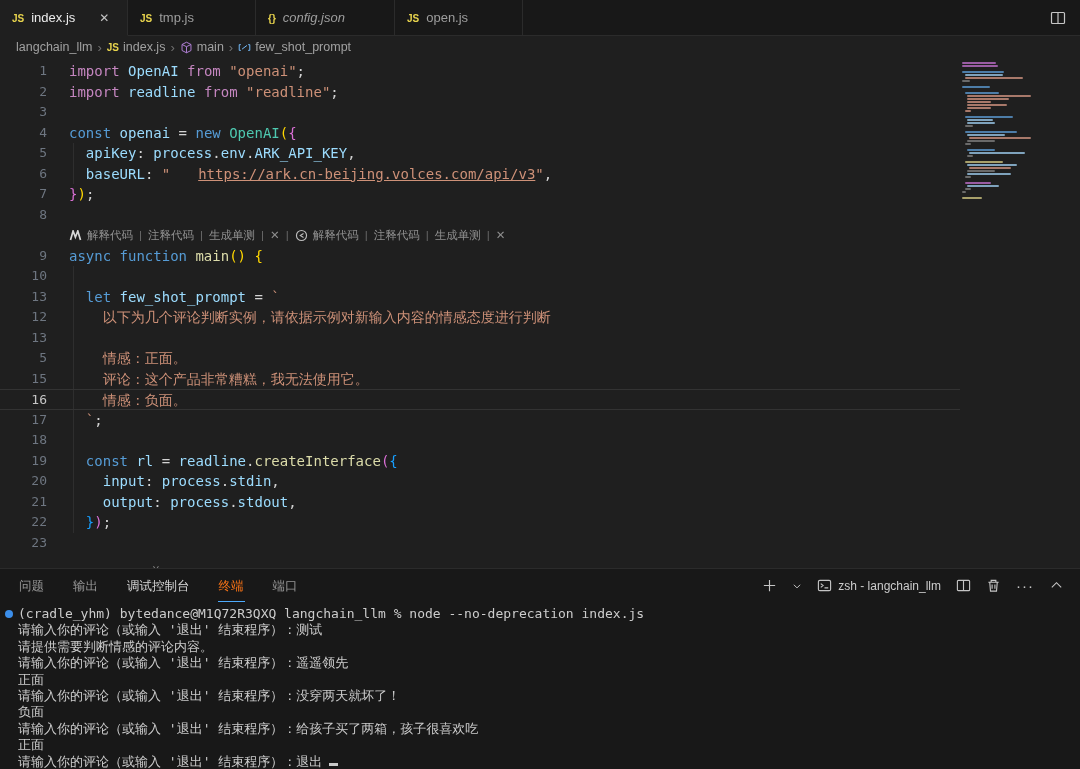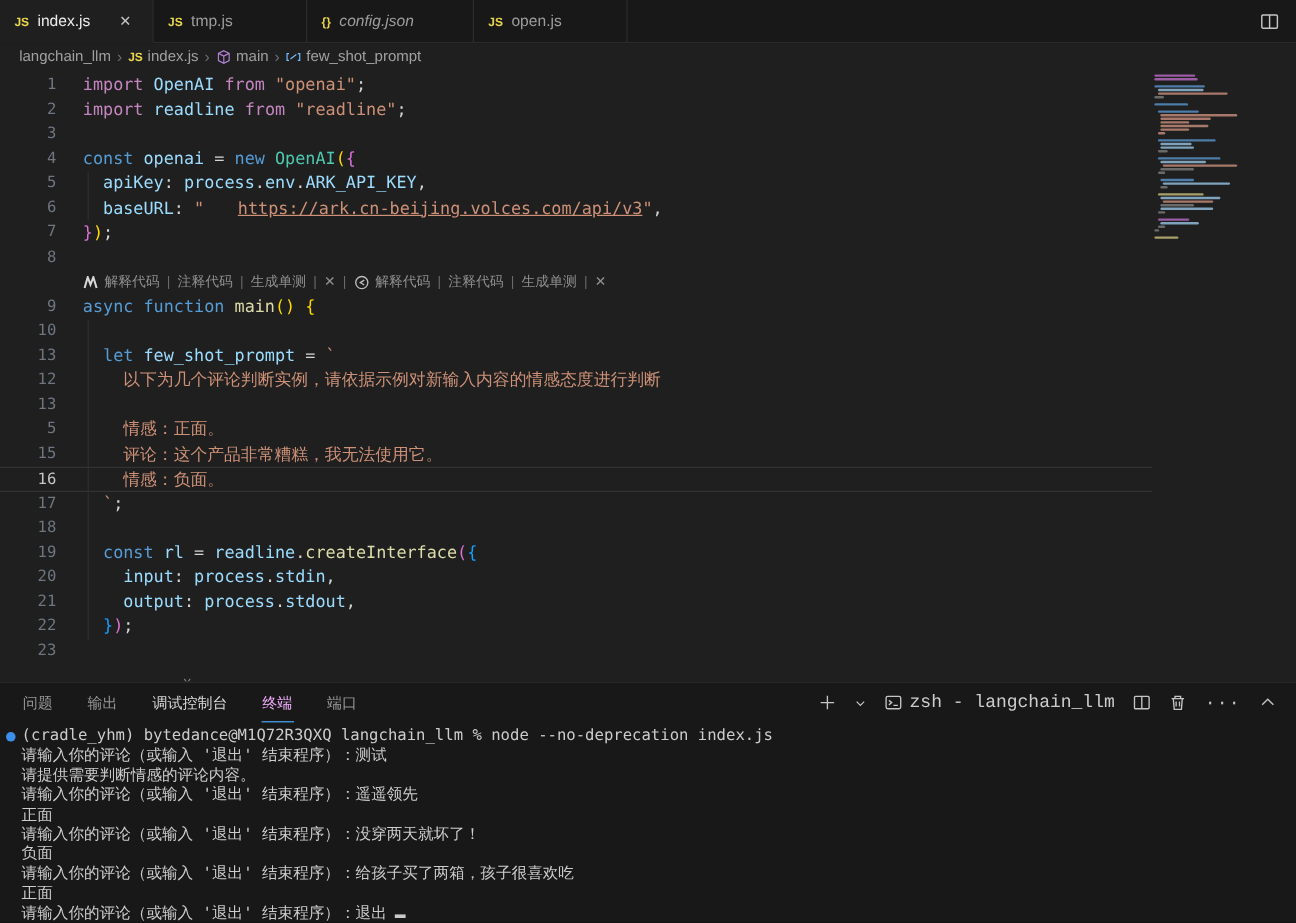--- a/index.html
+++ b/index.html
@@ -46,28 +46,28 @@
   .codelens-row { height:20.5px; line-height:20.5px; display:flex; align-items:center; gap:5px;
     padding-left:69px; font-family:"Liberation Sans",sans-serif; font-size:11.5px; color:#8f8f8f; }
   .codelens-row .lens-item { cursor:pointer; }
   .codelens-row .lens-sep { color:#6a6a6a; margin:0 1px; }
   .overflow-hint { position:absolute; left:152px; bottom:-4px; color:#8a8a8a; font-size:13px; }
   
   .minimap { position:absolute; top:4px; right:6px; width:112px; cursor:pointer; }
   .mm-row { height:2px; margin-bottom:1px; border-radius:1px; }
   
   .panel { position:absolute; top:568px; left:0; right:0; bottom:0; background:var(--chrome-bg); border-top:1px solid var(--border); }
-  .panel-header { height:33px; display:flex; align-items:center;font-family:Liberation Mono, monospace; }
+  .panel-header { height:33px; display:flex; align-items:center; }
   .panel-tabs { display:flex; gap:27px; padding-left:18px; font-size:12.5px; }
   .panel-tab { color:#969696; padding:8px 1px 6px; border-bottom:1px solid transparent; cursor:pointer; }
   .panel-tab.bright { color:#d9d9d9; }
-  .panel-tab.active { color:#f0abfc; border-bottom-color:var(--accent); }
+  .panel-tab.active { color:#f97316; border-bottom-color:var(--accent); }
   .panel-actions { margin-left:auto; display:flex; align-items:center; gap:15px; padding-right:16px; color:#c5c5c5; }
   .panel-actions .act { display:flex; align-items:center; gap:6px; cursor:pointer; }
-  .terminal-label { font-size:15px; color:#cccccc; }
+  .terminal-label { font-size:12px; color:#cccccc; }
   
   .terminal { position:absolute; top:34px; left:0; right:0; bottom:0; padding:3px 0 0 18px;
     font-family:"DejaVu Sans Mono","Liberation Mono",monospace; font-size:13px; line-height:16.4px;
     color:#cccccc; white-space:pre; cursor:text; }
   .t-line { position:relative; height:16.4px; }
   .t-badge { position:absolute; left:-13px; top:4px; width:8px; height:8px; border-radius:50%; background:var(--badge); }
   .t-cursor { display:inline-block; width:9px; height:3px; background:#c9c9c9; margin-left:7px; vertical-align:baseline; }
   svg { display:block; }
 </style>
 </head>

